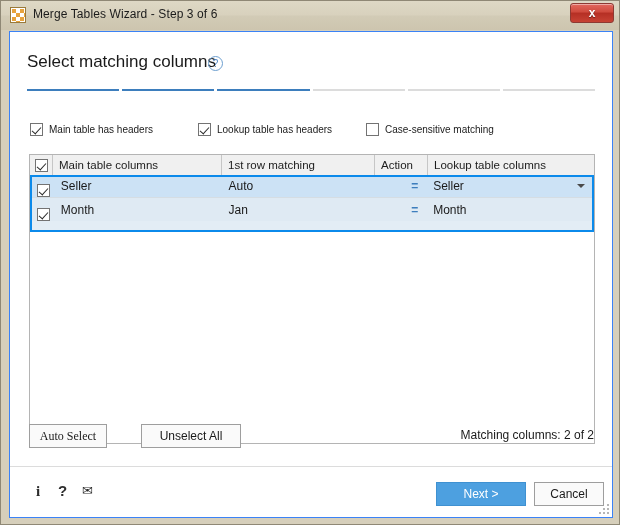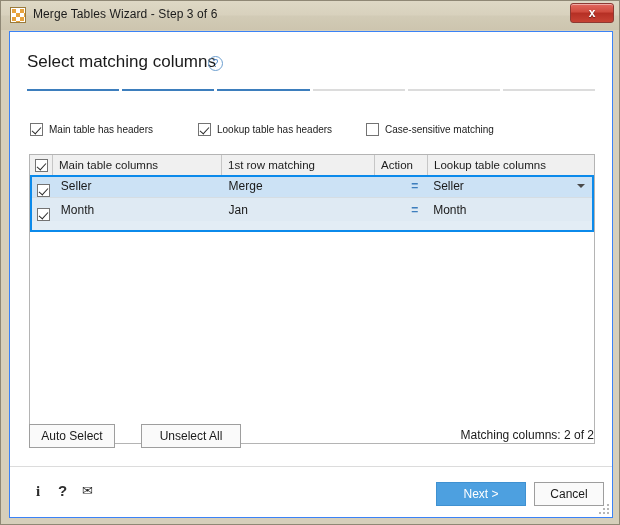--- a/index.html
+++ b/index.html
@@ -266,22 +266,23 @@
     border: 1px solid #9e9e9e;
     font-size: 12px;
     color: #1a1a1a;
     text-align: center;
     cursor: pointer;
     white-space: nowrap;
   }
   .btn-auto {
     position: absolute;
     left: 19px; top: 392px;
-    width: 86px; height: 24px;
+    width: 78px; height: 24px;
     line-height: 22px;
+    font-family: Liberation Serif, serif;
   }
   .btn-unsel {
     position: absolute;
     left: 131px; top: 392px;
     width: 100px; height: 24px;
     line-height: 22px;
   }
   .count {
     position: absolute;
     right: 18px; top: 396px;
@@ -412,21 +413,21 @@
         <div class="th col-act">Action</div>
         <div class="th col-look">Lookup table columns</div>
       </div>
 
       <div class="sel-block">
         <div class="trow r1">
           <div class="td col-cb">
             <span class="cb checked" style="margin-right:0"></span>
           </div>
           <div class="td col-main">Seller</div>
-          <div class="td col-row1">Merge</div>
+          <div class="td col-row1">Auto</div>
           <div class="td col-act">=</div>
           <div class="td col-look">
             <span>Seller</span>
             <span class="chev"></span>
           </div>
         </div>
 
         <div class="trow r2">
           <div class="td col-cb">
             <span class="cb checked" style="margin-right:0"></span>

